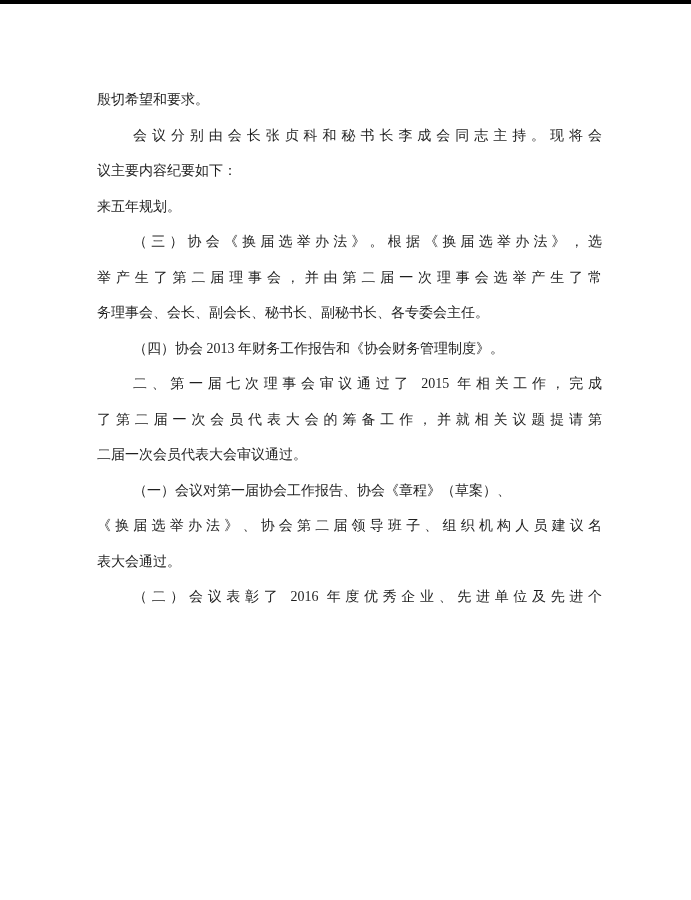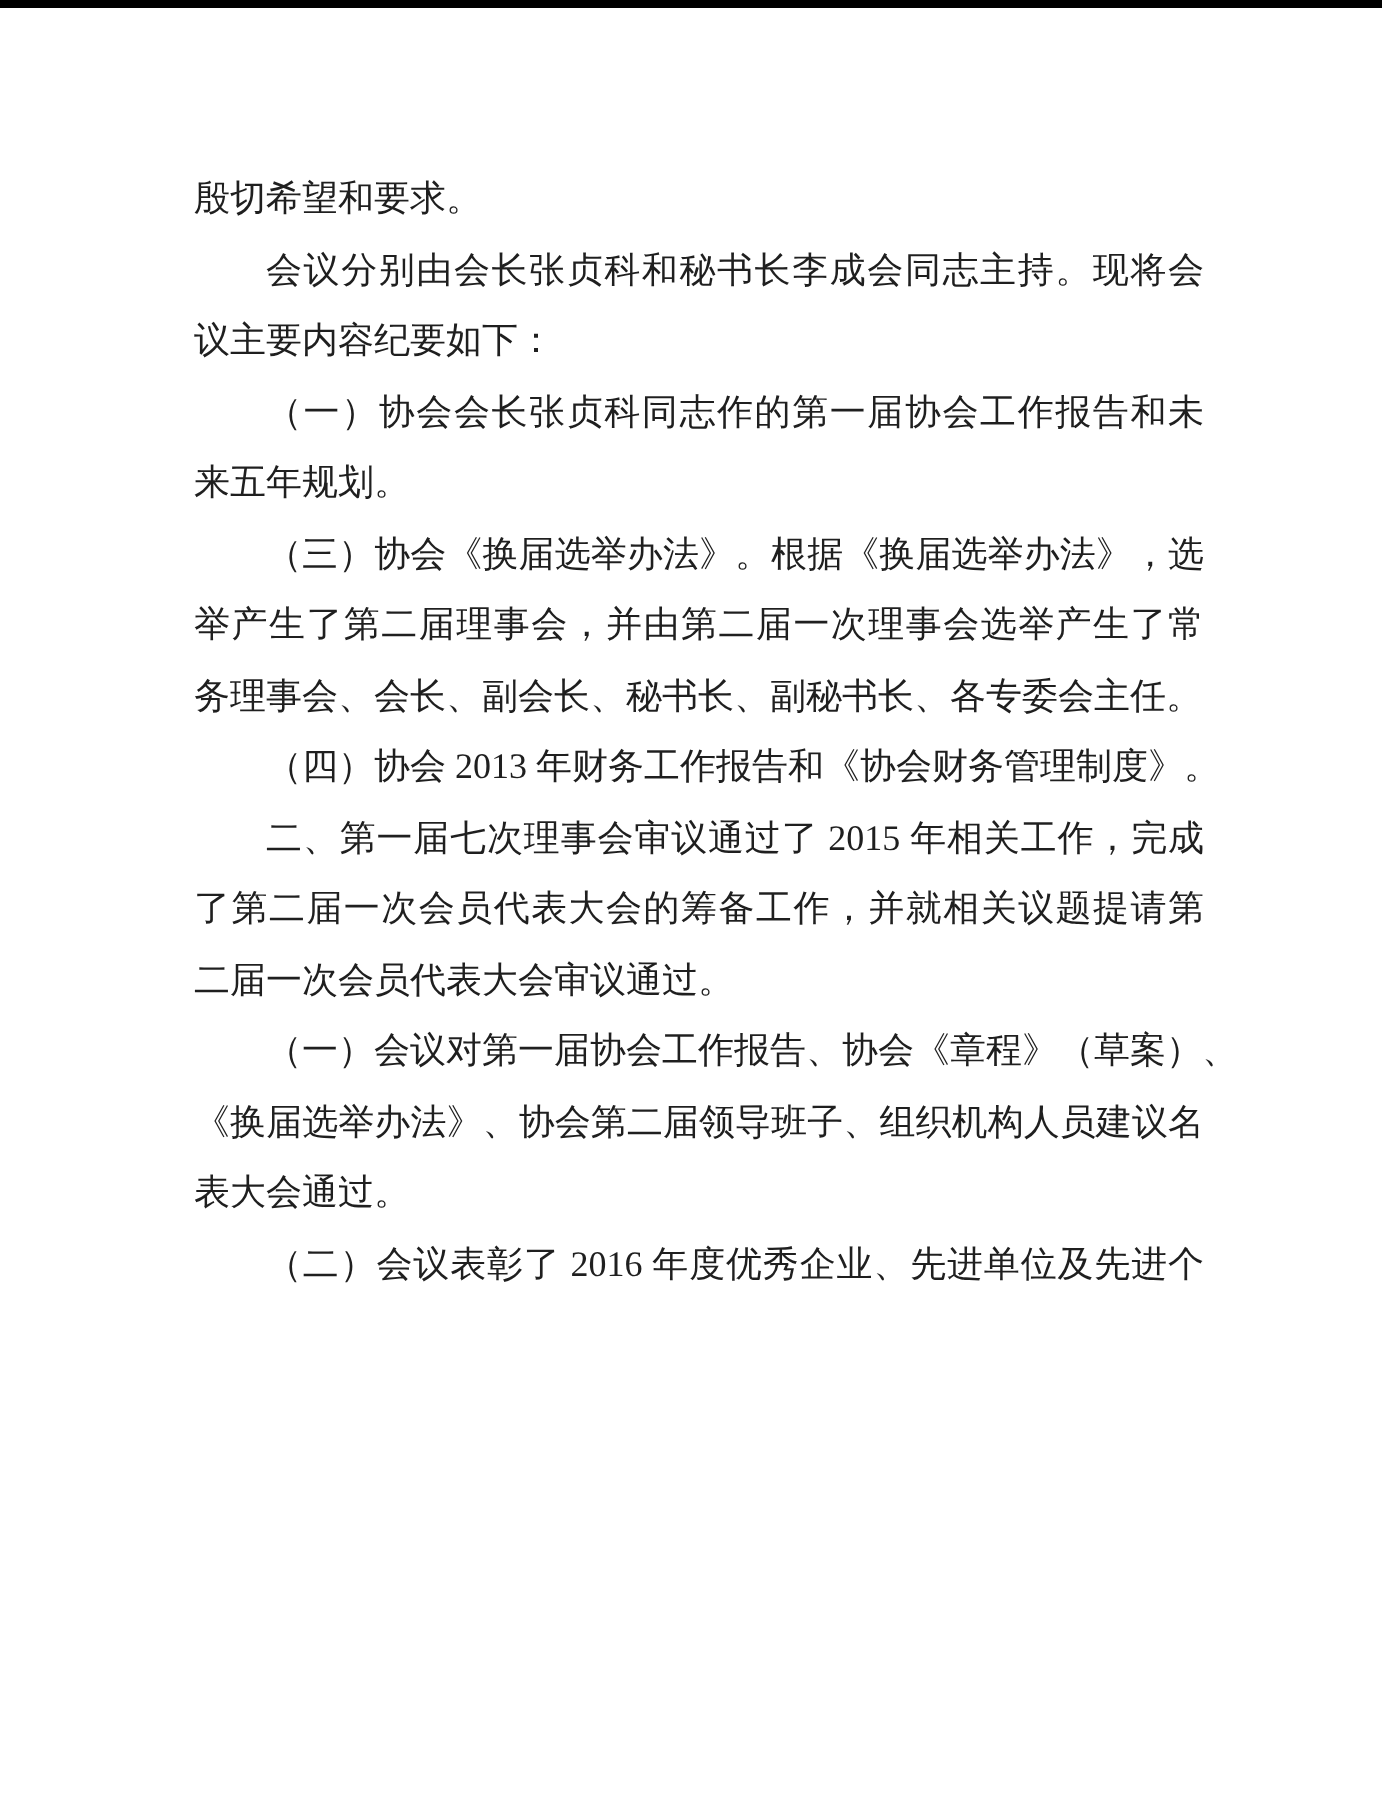--- a/index.html
+++ b/index.html
@@ -23,21 +23,21 @@
     height: 4px;
     background: #000000;
   }
   .content {
     position: absolute;
     top: 82px;
     left: 97px;
     width: 505px;
   }
   .line {
-    font-size: 18px;
+    font-size: 14px;
     line-height: 35.5px;
     height: 35.5px;
     color: #1f1f1f;
     white-space: nowrap;
     overflow: visible;
     letter-spacing: 0;
   }
   .line.justify {
     white-space: normal;
     text-align: justify;
@@ -50,21 +50,20 @@
 </style>
 </head>
 <body>
 
 <div class="page">
   <div class="scan-bar"></div>
   <div class="content">
       <div class="line">殷切希望和要求。</div>
       <div class="line indent justify">会议分别由会长张贞科和秘书长李成会同志主持。现将会</div>
       <div class="line">议主要内容纪要如下：</div>
-      <div class="line indent justify">（一）协会会长张贞科同志作的第一届协会工作报告和未</div>
       <div class="line">来五年规划。</div>
       <div class="line indent justify">（三）协会《换届选举办法》。根据《换届选举办法》，选</div>
       <div class="line justify">举产生了第二届理事会，并由第二届一次理事会选举产生了常</div>
       <div class="line">务理事会、会长、副会长、秘书长、副秘书长、各专委会主任。</div>
       <div class="line indent">（四）协会 2013 年财务工作报告和《协会财务管理制度》。</div>
       <div class="line indent justify">二、第一届七次理事会审议通过了 2015 年相关工作，完成</div>
       <div class="line justify">了第二届一次会员代表大会的筹备工作，并就相关议题提请第</div>
       <div class="line">二届一次会员代表大会审议通过。</div>
       <div class="line indent">（一）会议对第一届协会工作报告、协会《章程》（草案）、</div>
       <div class="line justify">《换届选举办法》、协会第二届领导班子、组织机构人员建议名</div>

